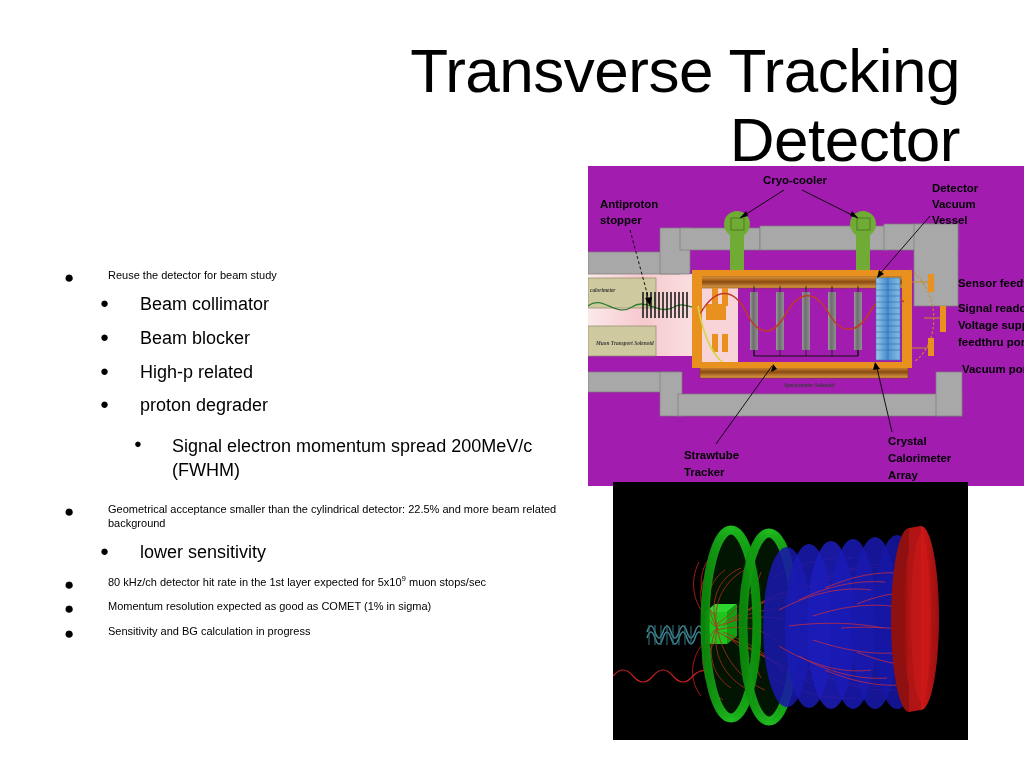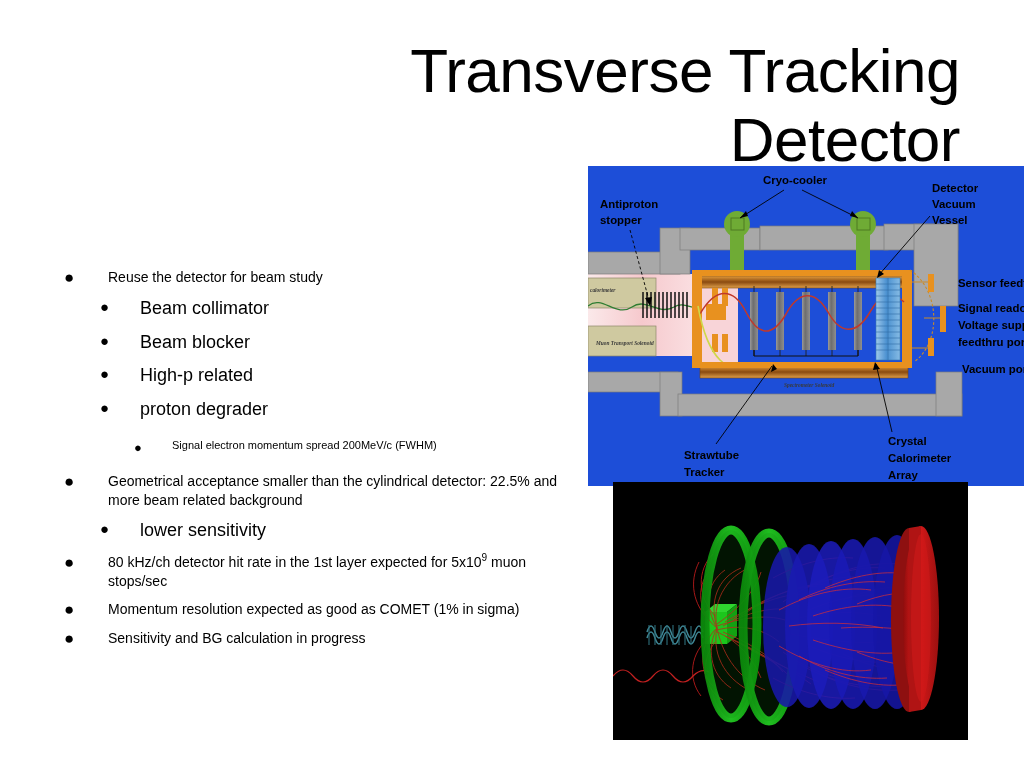--- a/index.html
+++ b/index.html
@@ -56,54 +56,54 @@
     display: block;
     font-family: "Liberation Sans", sans-serif;
     color: #000000;
   }
 
   
   .lvl1 { margin-bottom: 4px; }
   .lvl1 .bullet-dot { left: 64px; font-size: 17px; top: 1px; }
   .lvl1 .bullet-text {
     margin-left: 108px;
-    font-size: 14px;
+    font-size: 11px;
     line-height: 1.33;
   }
   
   .lvl2 { margin-bottom: 4px; }
   .lvl2 .bullet-dot { left: 100px; font-size: 15px; top: 2px; }
   .lvl2 .bullet-text {
     margin-left: 140px;
     font-size: 18px;
     line-height: 1.33;
   }
   
   .lvl3 { margin-bottom: 4px; }
   .lvl3 .bullet-dot { left: 134px; font-size: 13px; top: 3px; }
   .lvl3 .bullet-text {
     margin-left: 172px;
-    font-size: 11px;
+    font-size: 18px;
     line-height: 1.34;
   }
 
   .gap-top-8  { margin-top: 10px; }
   .gap-top-14 { margin-top: 16px; }
   .gap-top-18 { margin-top: 19px; }
 
   sup.sup9 { font-size: 0.72em; vertical-align: super; line-height: 0; }
 
   
   #detector-diagram {
     position: absolute;
     left: 588px;
     top: 166px;
     width: 436px;
     height: 320px;
-    background: #1d4ed8;
+    background: #a21caf;
   }
   #detector-diagram svg { display: block; }
 
   .dg-label {
     font-family: "Liberation Sans", sans-serif;
     font-size: 11.4px;
     font-weight: 700;
     fill: #000000;
   }
   .dg-label-sm {

